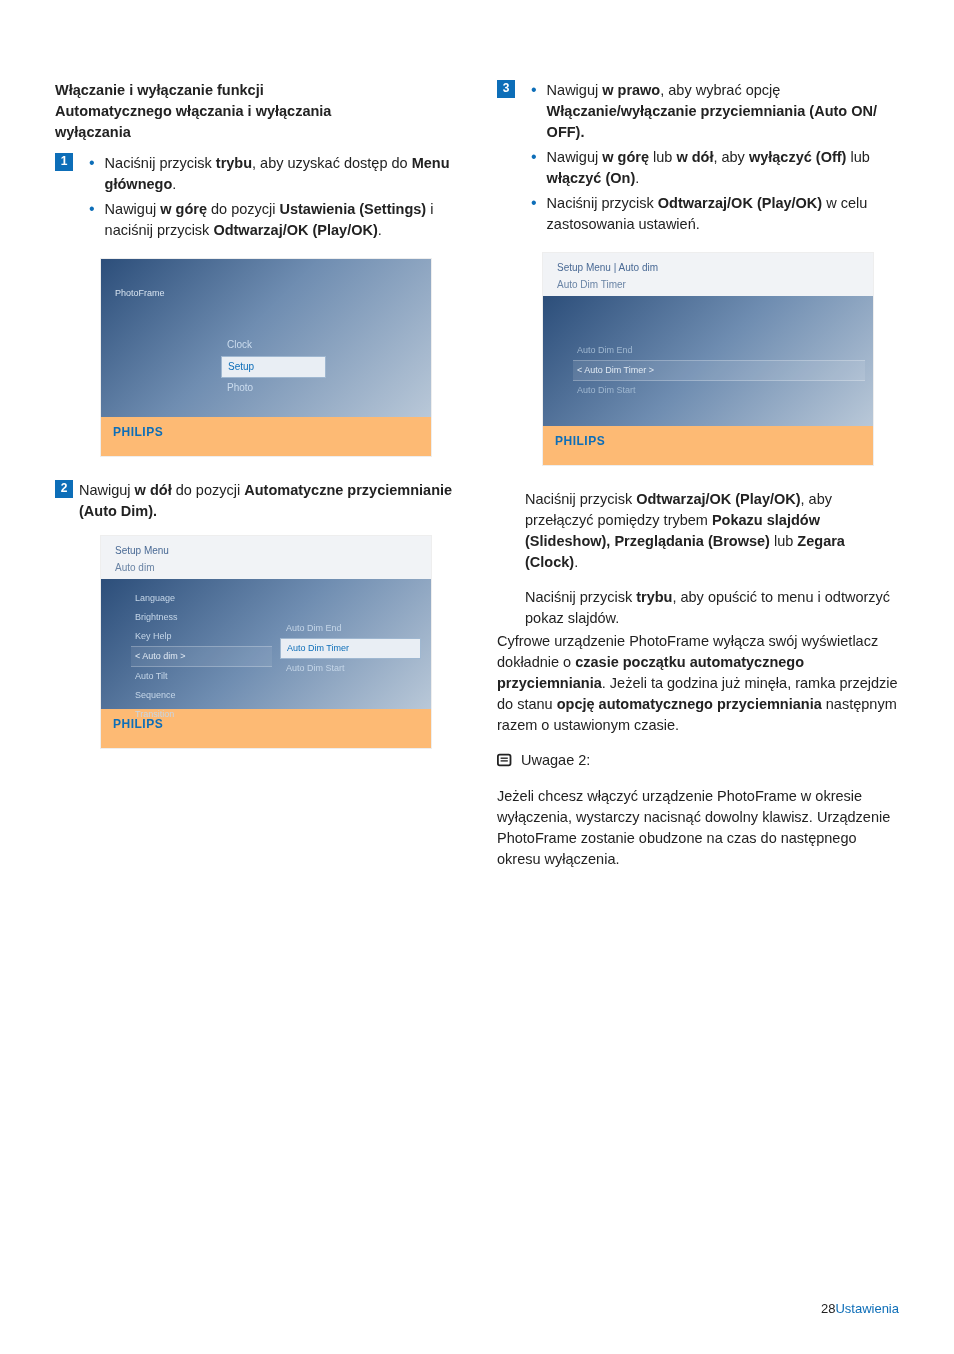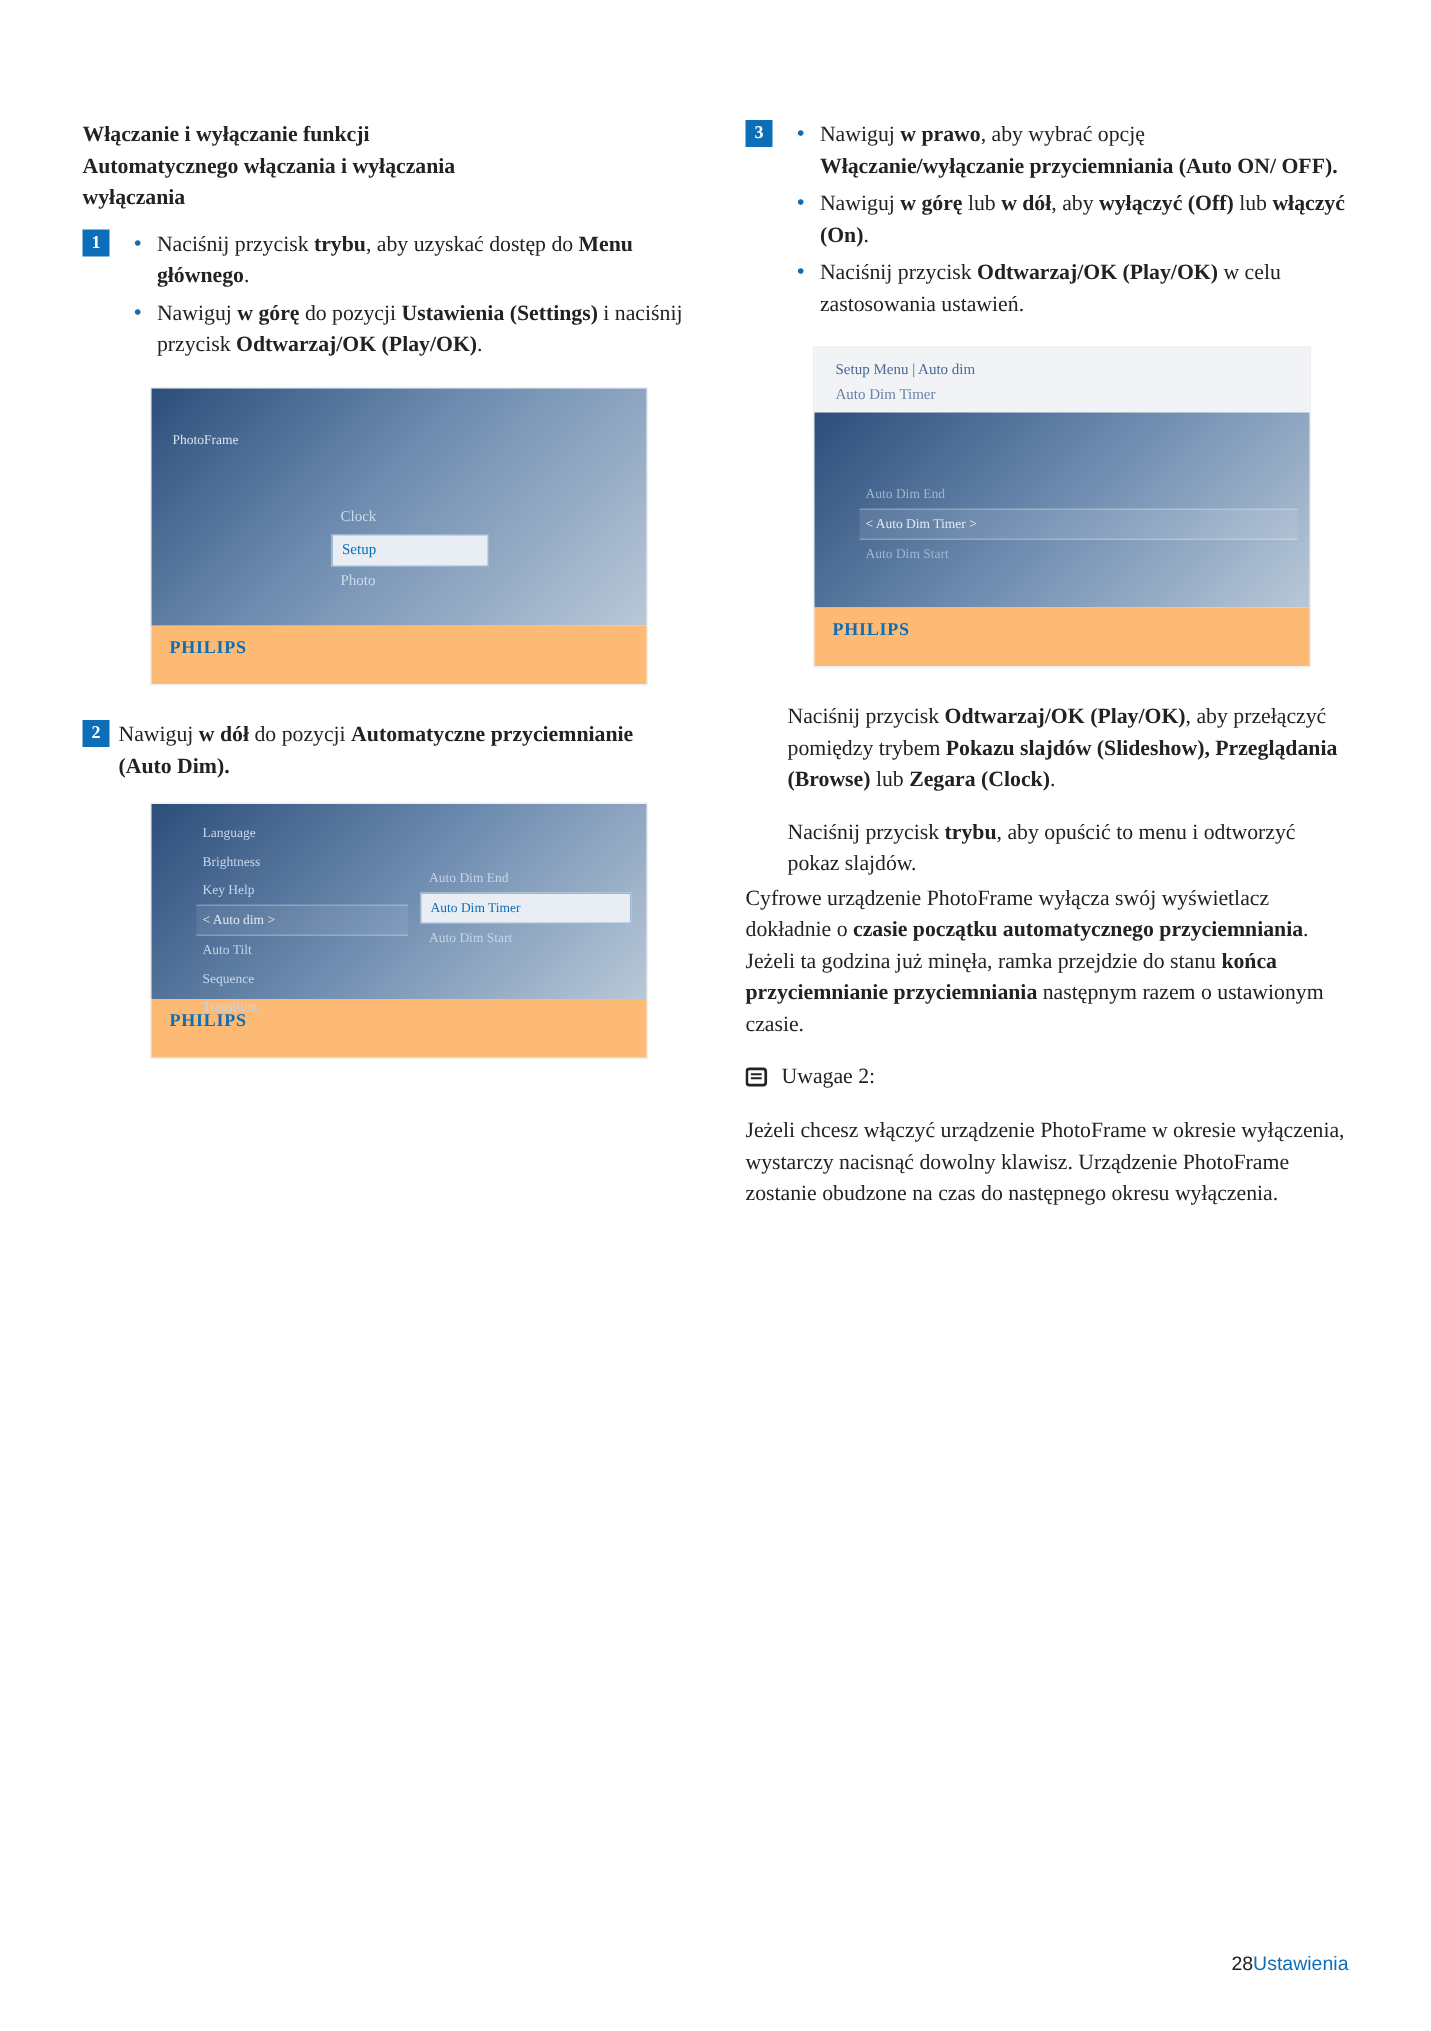--- a/index.html
+++ b/index.html
@@ -10,21 +10,20 @@
     color: #222;
     background: #fff;
     width: 954px;
     height: 1354px;
     position: relative;
     padding: 80px 55px 40px 55px;
   }
   .cols {
     display: flex;
     gap: 40px;
-    font-family: Liberation Serif, serif;
   }
   .col { flex: 1; min-width: 0; }
   .heading { font-weight: bold; margin-bottom: 10px; }
   .numbox {
     display: inline-flex;
     align-items: center;
     justify-content: center;
     width: 18px;
     height: 18px;
     background: #0d6eb8;
@@ -239,20 +238,24 @@
     </div>
 
     <div class="step">
       <span class="numbox">2</span>
       <div class="step-body">
         <span>Nawiguj </span><b>w dół</b><span> do pozycji </span><b>Automatyczne przyciemnianie (Auto Dim).</b>
       </div>
     </div>
 
     <div class="shot">
+      <div class="shot2-top">
+        <div>Setup Menu</div>
+        <div class="sub">Auto dim</div>
+      </div>
       <div class="shot2-body">
         <div class="shot2-left">
           <div>Language</div>
           <div>Brightness</div>
           <div>Key Help</div>
           <div class="sel">&lt; Auto dim &gt;</div>
           <div>Auto Tilt</div>
           <div>Sequence</div>
           <div>Transition</div>
         </div>
@@ -308,21 +311,21 @@
 
     <div class="para">
       <span>Naciśnij przycisk </span><b>Odtwarzaj/OK (Play/OK)</b><span>, aby przełączyć pomiędzy trybem </span><b>Pokazu slajdów (Slideshow), Przeglądania (Browse)</b><span> lub </span><b>Zegara (Clock)</b><span>.</span>
     </div>
 
     <div class="para">
       <span>Naciśnij przycisk </span><b>trybu</b><span>, aby opuścić to menu i odtworzyć pokaz slajdów.</span>
     </div>
 
     <div style="margin-top:2px;">
-      <span>Cyfrowe urządzenie PhotoFrame wyłącza swój wyświetlacz dokładnie o </span><b>czasie początku automatycznego przyciemniania</b><span>. Jeżeli ta godzina już minęła, ramka przejdzie do stanu </span><b>końca przyciemnianie przyciemniania</b><span> następnym razem o ustawionym czasie.</span>
+      <span>Cyfrowe urządzenie PhotoFrame wyłącza swój wyświetlacz dokładnie o </span><b>czasie początku automatycznego przyciemniania</b><span>. Jeżeli ta godzina już minęła, ramka przejdzie do stanu </span><b>opcję automatycznego przyciemniania</b><span> następnym razem o ustawionym czasie.</span>
     </div>
 
     <div class="note-row">
       <svg class="note-icon" viewBox="0 0 20 16">
           <rect x="1" y="2" width="14" height="12" rx="2" fill="none" stroke="#222" stroke-width="2"></rect>
           <line x1="4" y1="6" x2="12" y2="6" stroke="#222" stroke-width="1.5"></line>
           <line x1="4" y1="9" x2="12" y2="9" stroke="#222" stroke-width="1.5"></line>
         </svg>
       <div>Uwagae 2:</div>
     </div>

